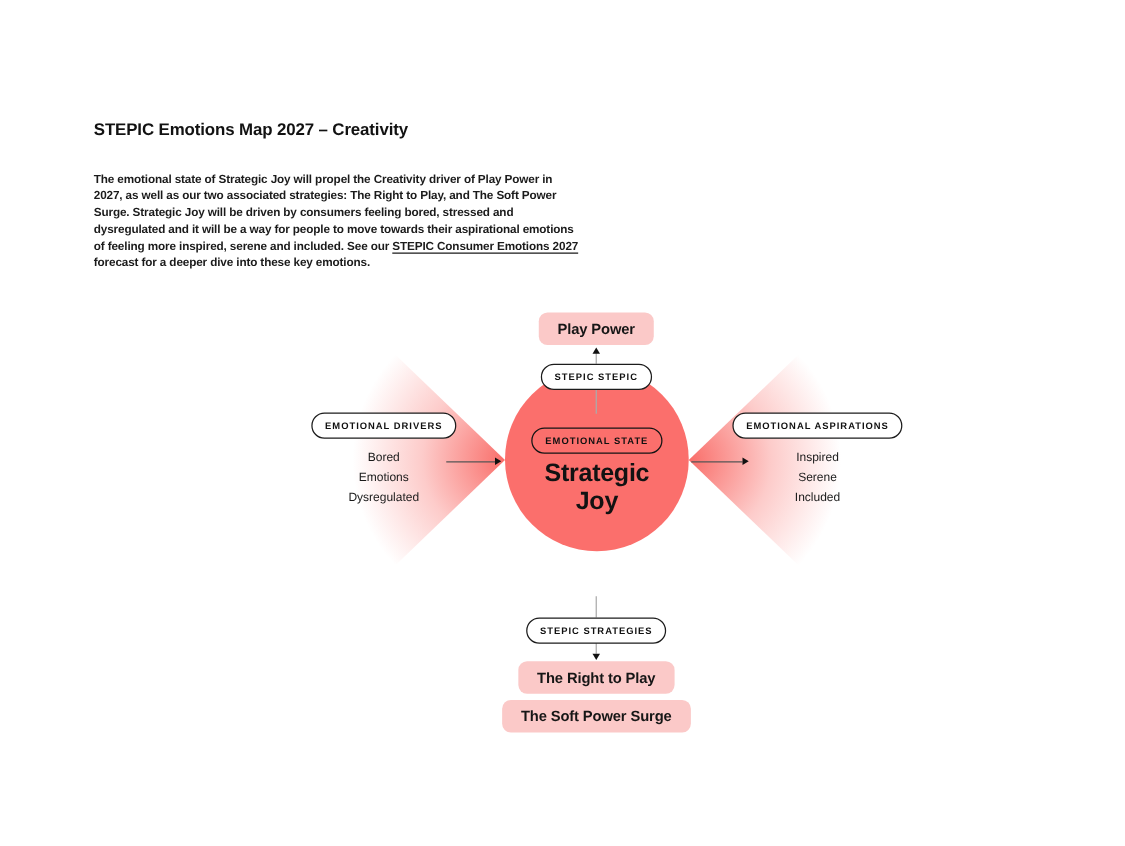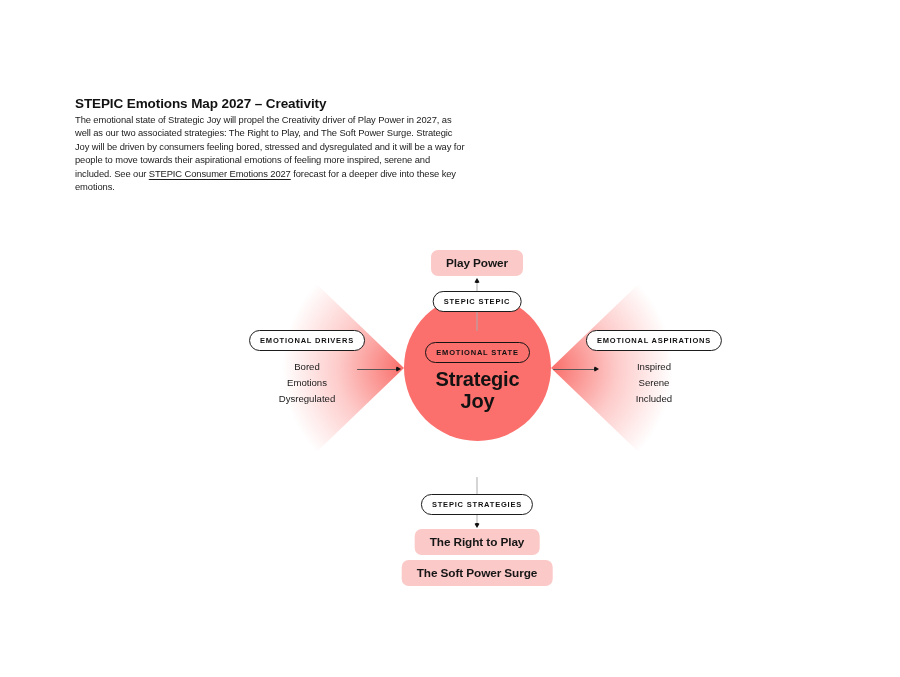--- a/index.html
+++ b/index.html
@@ -1,23 +1,23 @@
 <!DOCTYPE html>
 <html style="--coral: #FB6F6C; --pink: #FBC9C8; --beam: #F8544F; --text: #141414; --line-gray: #ABABAB; --arrow-gray: #555555;"><head>
 <meta charset="utf-8">
 <style>
-  * { margin:0; padding:0; box-sizing:border-box;border-radius:17px; }
+  * { margin:0; padding:0; box-sizing:border-box; }
   html,body { background:#ffffff; }
   body { font-family:"Liberation Sans","DejaVu Sans",sans-serif; color:var(--text,#141414); }
   .page { position:relative; width:900px; height:677px; background:#fff; overflow:hidden; }
 
   
   .header { position:absolute; left:75px; top:96px; width:400px; }
   .title { font-size:13.5px; font-weight:700; letter-spacing:-0.1px; color:#121212; }
-  .intro { margin-top:2px; width:392px; font-size:9.4px; font-weight:400; line-height:13.4px; letter-spacing:-0.1px; color:#1b1b1b; }
+  .intro { margin-top:25px; width:392px; font-size:9.4px; font-weight:700; line-height:13.4px; letter-spacing:-0.1px; color:#1b1b1b; }
   .intro a { color:inherit; text-decoration:underline; text-underline-offset:1.5px; cursor:pointer; }
 
   
   .diagram { position:absolute; inset:0; }
   .cx { left:477px; transform:translateX(-50%);margin-top:36px; }
   .pill { position:absolute; display:inline-flex; align-items:center; justify-content:center;
           background:#ffffff; border:1.2px solid #1c1c1c; border-radius:12px;
           padding:5px 10px; font-size:7.5px; font-weight:700; letter-spacing:0.8px;
           white-space:nowrap; color:#111; z-index:5; }
   .pill.on-circle { background:transparent; border-color:#141414; }

